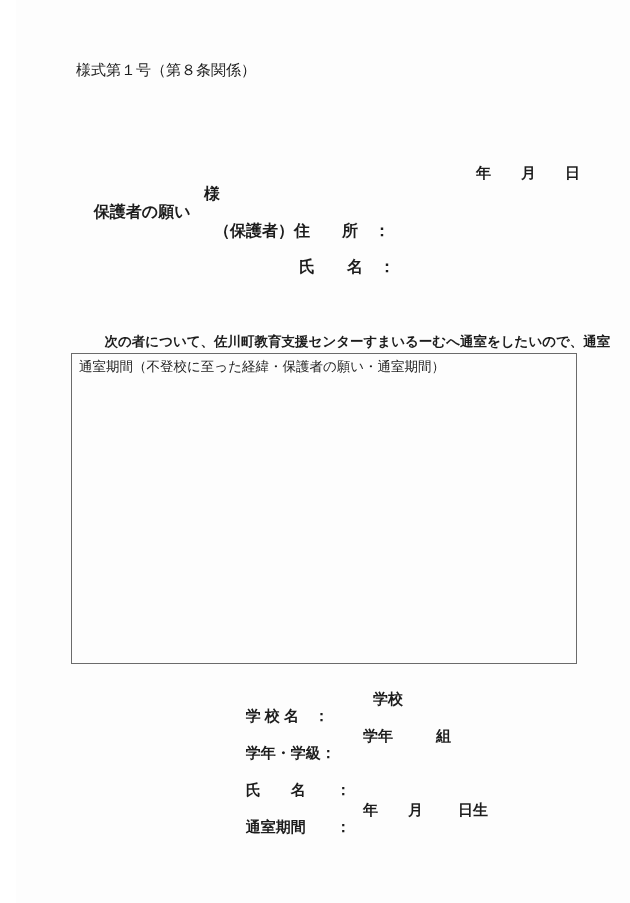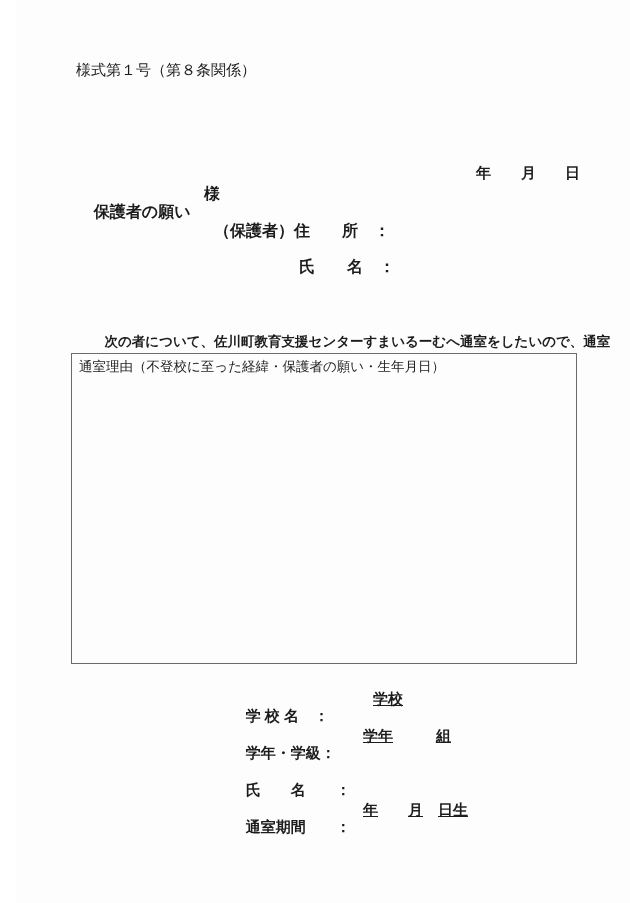--- a/index.html
+++ b/index.html
@@ -49,21 +49,21 @@
     padding:4px 7px;font-size:13.5px;font-weight:400;white-space:pre;
   }
   .field{
     position:absolute;left:213px;width:390px;height:20px;
     font-size:15px;font-weight:700;white-space:pre;
   }
   .f-school{top:690px;}
   .f-grade{top:727px;}
   .f-name{top:764px;}
   .f-birth{top:801px;}
-  .f-val{position:absolute;top:0;white-space:pre;text-decoration:underline;}
+  .f-val{position:absolute;top:0;white-space:pre;}
 </style>
 </head>
 <body>
 
 <div class="page">
 
   <div class="form-code">様式第１号（第８条関係）</div>
 
 
   <div class="date-line">
@@ -80,21 +80,21 @@
   <div class="guardian-address">（保護者）住　　所　：</div>
 
   <div class="guardian-name">氏　　名　：</div>
 
   <p class="body-text">
     <span>　次の者について、佐川町教育支援センターすまいるーむへ通室をしたいので、通室理由</span><br>
     <span>及び家庭環境調査票の写しを添えて申請します。</span>
   </p>
 
   <div class="reason-box">
-    <div class="reason-label">通室理由（不登校に至った経緯・保護者の願い・生年月日）</div>
+    <div class="reason-label">通室期間（不登校に至った経緯・保護者の願い・通室期間）</div>
   </div>
 
   <div class="field f-school">
     <span>学 校 名　：</span>
     <span class="f-val" style="left:144px">学校</span>
   </div>
 
   <div class="field f-grade">
     <span>学年・学級：</span>
     <span class="f-val" style="left:134px">学年</span>
@@ -102,16 +102,16 @@
   </div>
 
   <div class="field f-name">
     <span>氏　　名　　：</span>
   </div>
 
   <div class="field f-birth">
     <span>通室期間　　：</span>
     <span class="f-val" style="left:134px">年</span>
     <span class="f-val" style="left:179px">月</span>
-    <span class="f-val" style="left:209px">日生</span>
+    <span class="f-val" style="left:229px">日生</span>
   </div>
 
 </div>
 
 </body></html>

